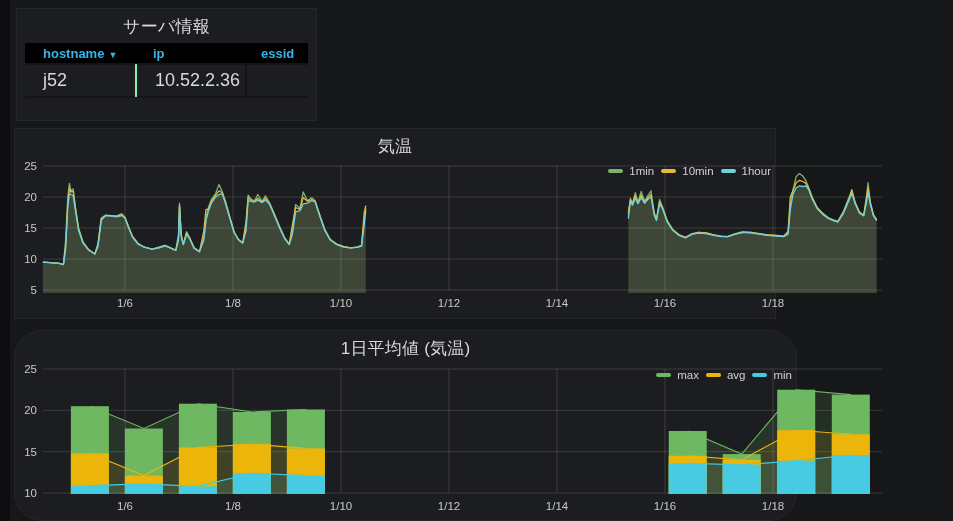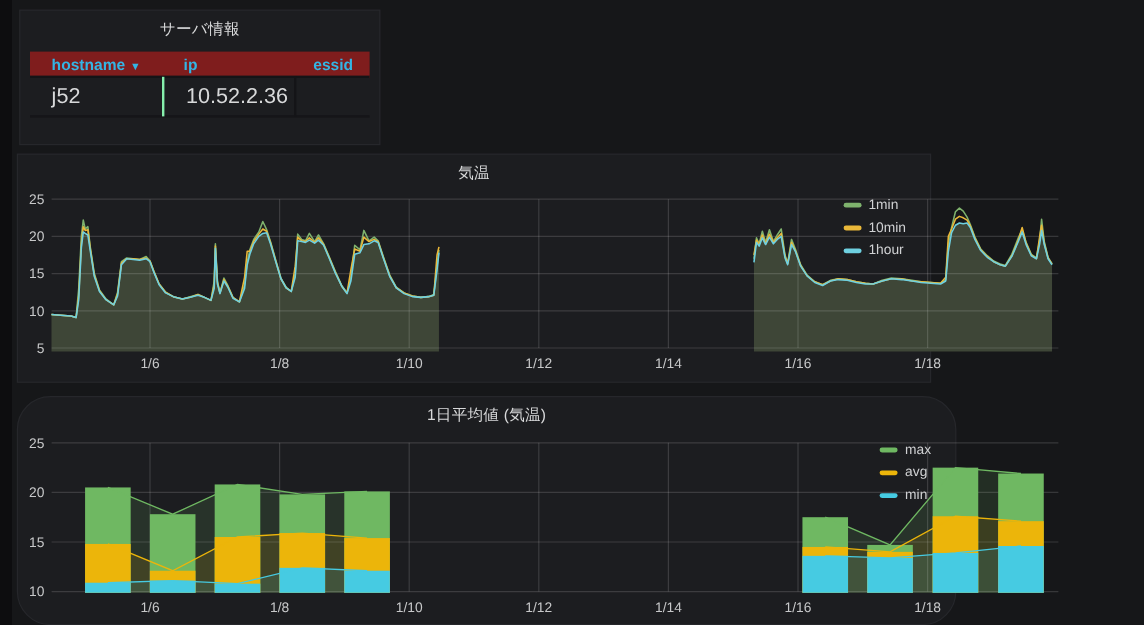--- a/index.html
+++ b/index.html
@@ -1,37 +1,37 @@
 <!DOCTYPE html>
 <html><head>
 <meta charset="utf-8">
 <style>
   * { margin:0; padding:0; box-sizing:border-box; }
   html,body { width:953px; height:521px; overflow:hidden; }
   body { background:#161719; font-family:"Liberation Sans", sans-serif; color:#d8d9da; position:relative; }
   .side-strip { position:absolute; left:0; top:0; width:10px; height:521px; background:#0d0d0f; }
   .panel { position:absolute; background:#1c1d20; border:1px solid #26272b; }
-  .panel-title { position:absolute; top:6px; left:0; right:0; text-align:center; font-size:13px; font-weight:500; color:#d8d9da; letter-spacing:.2px; cursor:pointer; }
+  .panel-title { position:absolute; top:6px; left:0; right:0; text-align:center; font-size:17px; font-weight:500; color:#d8d9da; letter-spacing:.2px; cursor:pointer; }
   
   #table-panel { left:16px; top:8px; width:301px; height:113px; }
   .tbl { position:absolute; left:8px; right:8px; top:34px; }
-  .tbl-header { display:flex; background:#7f1d1d; height:22px; align-items:center; border-bottom:2px solid #141417; }
+  .tbl-header { display:flex; background:#000000; height:22px; align-items:center; border-bottom:2px solid #141417; }
   .tbl-header .cell { color:#33b5e5; font-weight:700; font-size:13px; }
   .tbl-row { display:flex; height:33px; align-items:center; border-bottom:2px solid #151518; }
   .cell { padding-left:18px; font-size:18px; }
   .c0 { width:110px; } .c1 { width:110px; border-left:2px solid #86efac; } .c2 { flex:1; border-left:2px solid #141417; }
   .tbl-header .c1, .tbl-header .c2 { border-left:none; }
   .tbl-header .c2 { padding-left:16px; }
   .sort-caret { font-size:9px; margin-left:4px; color:#33b5e5; }
   .tbl-row .cell { height:33px; line-height:33px; }
   
   #temp-panel { left:14px; top:128px; width:762px; height:191px; }
   #avg-panel  { left:14px; top:330px; width:783px; height:191px;border-radius:28px; }
   .chart-svg { position:absolute; left:0; top:0; }
-  .legend { position:absolute; right:20px; display:flex; flex-direction:column; gap:7px; }
+  .legend { position:absolute; right:4px; display:flex; flex-direction:row; gap:7px; }
   #temp-panel .legend { top:36px; }
   #avg-panel .legend { top:38px; }
   .legend-row { display:flex; align-items:center; gap:6px; cursor:pointer; }
   .legend-dash { width:15px; height:4px; border-radius:2px; display:inline-block; }
   .legend-label { font-size:11.5px; color:#d0d1d3; }
 </style>
 </head>
 <body>
 
 <div class="side-strip"></div>

